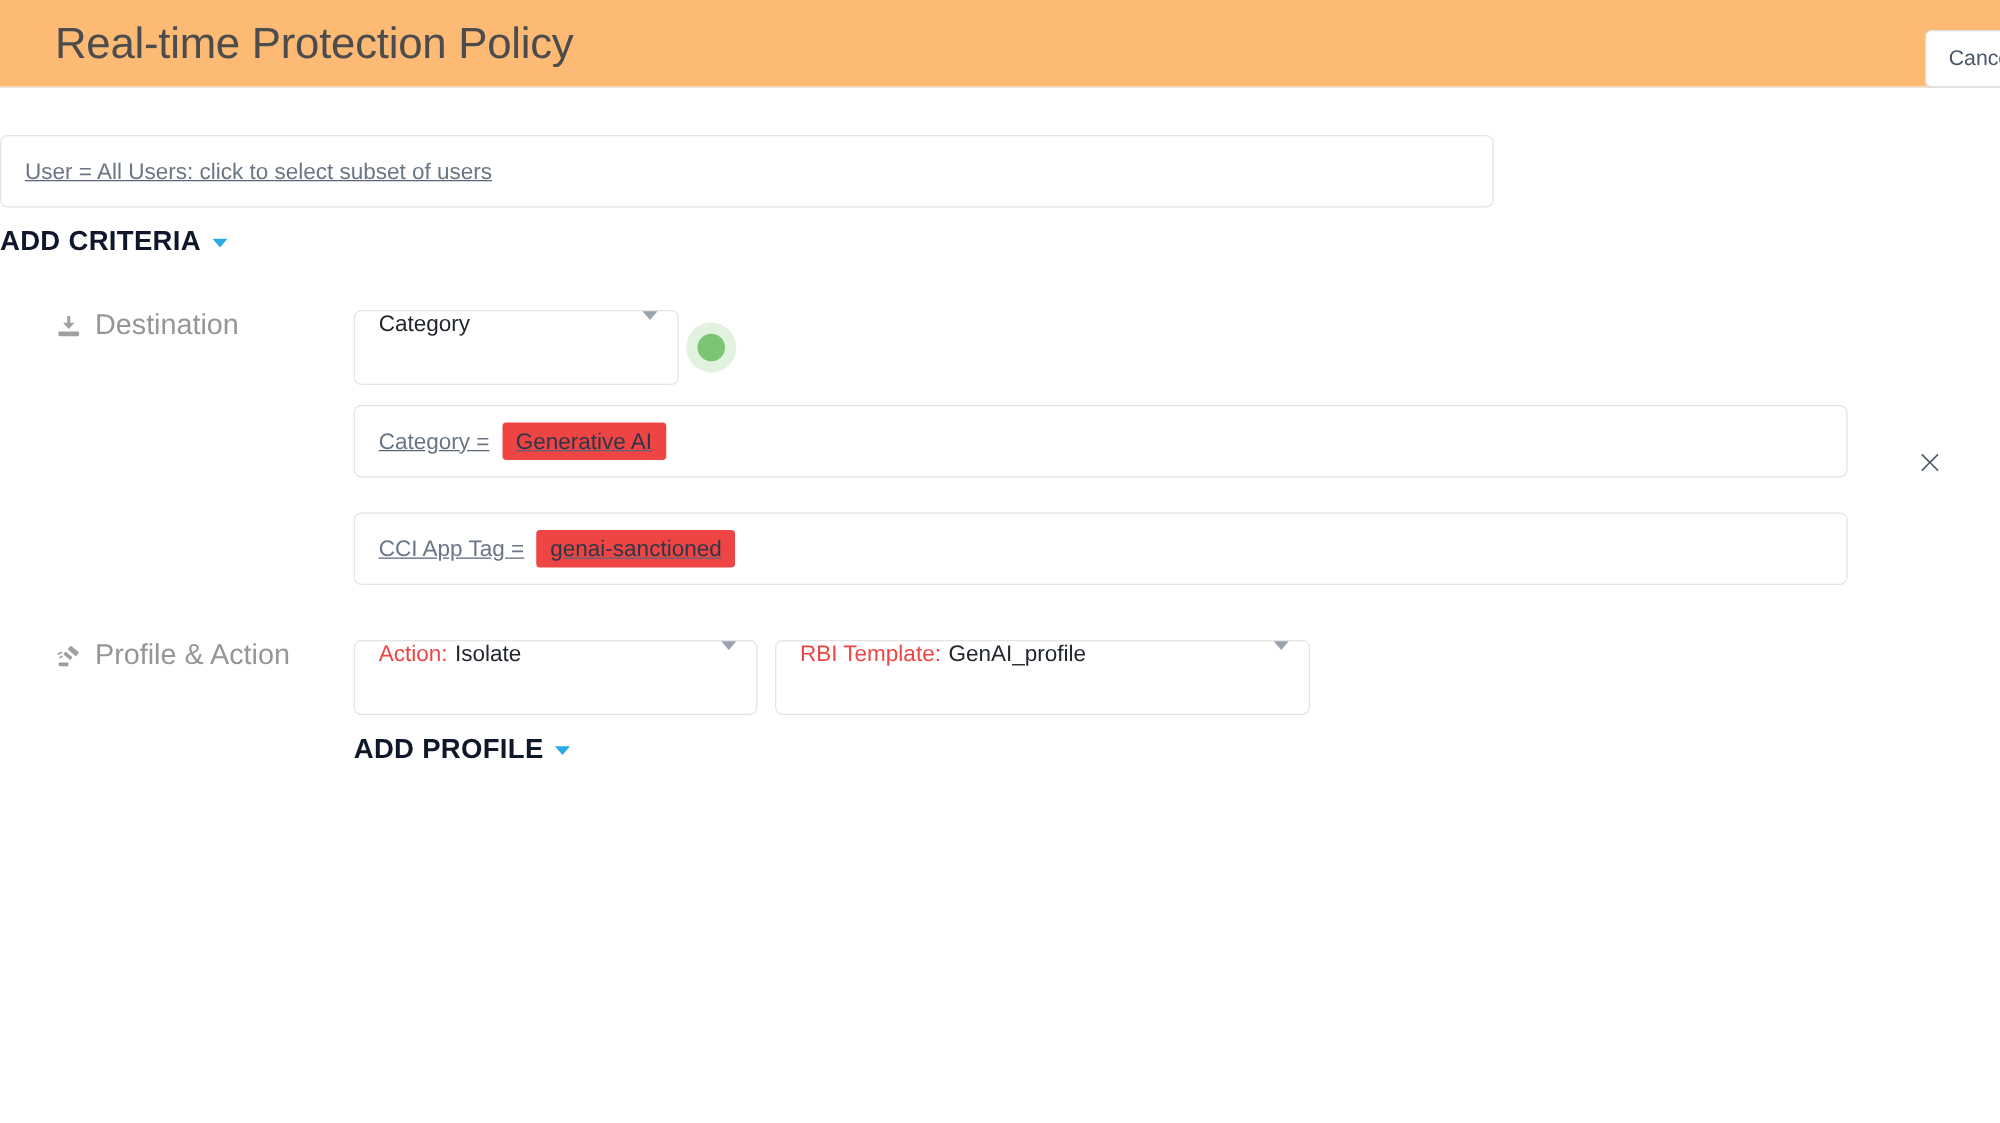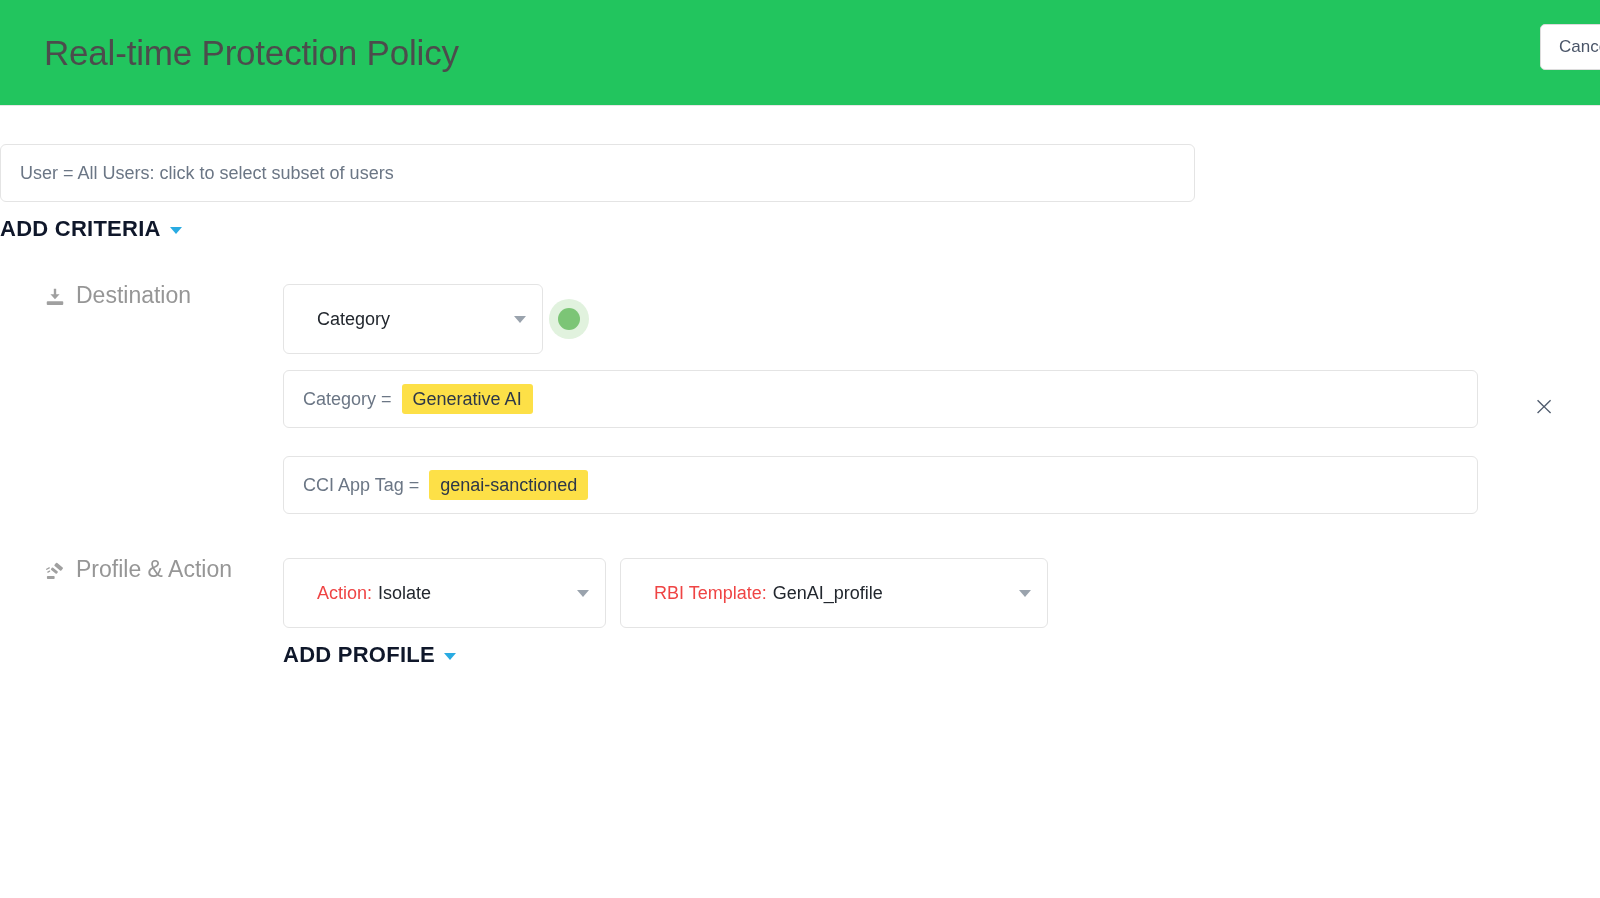--- a/index.html
+++ b/index.html
@@ -8,22 +8,22 @@
     margin: 0; padding: 0;
     width: 1600px; height: 898px;
     overflow: hidden;
     background: #ffffff;
     font-family: "Liberation Sans", "DejaVu Sans", sans-serif;
   }
 
   
   .page-header {
     position: relative;
-    height: 106px;
-    background: #22c55e;
+    height: 70px;
+    background: #fdba74;
     border-bottom: 1px solid #e6e6e6;
     display: flex;
     align-items: center;
   }
   .page-title {
     margin-left: 44px;
     font-size: 35px;
     font-weight: 300;
     color: #4c4c4c;
     letter-spacing: -0.2px;
@@ -93,25 +93,26 @@
     background: #ffffff;
     border: 1px solid #e4e4e4;
     border-radius: 6px;
     display: flex;
     align-items: center;
     padding: 0 19px;
     font-size: 18px;
     color: #5b6678;
     font-weight: 400;
     width: 1195px;
+    text-decoration: underline;
   }
   .field-box .lhs { color: #6b7685; }
   .chip {
     display: inline-block;
-    background: #fde047;
+    background: #ef4444;
     color: #2d3748;
     font-size: 18px;
     padding: 5px 11px;
     margin-left: 10px;
     border-radius: 3px;
     line-height: 1.15;
   }
 
   .add-link {
     margin-top: 14px;
@@ -143,27 +144,26 @@
     font-size: 27px;
     line-height: 26px;
     text-align: center;
     font-weight: 300;
     cursor: pointer;
     font-family: "DejaVu Sans", sans-serif;
   }
 
   
   .select-ctl {
-    height: 70px;
+    height: 60px;
     background: #ffffff;
     border: 1px solid #e4e4e4;
     border-radius: 6px;
     display: inline-flex;
-    align-items: center;
-    padding: 0 16px 0 33px;
+    padding: 0 16px 0 19px;
     font-size: 18px;
     color: #2d3748;
     position: relative;
     cursor: pointer;
   }
   .select-ctl .sel-label { color: #ef4444; }
   .select-ctl .sel-value { color: #22272e; margin-left: 6px; }
   .sel-caret {
     margin-left: auto;
     width: 0; height: 0;

